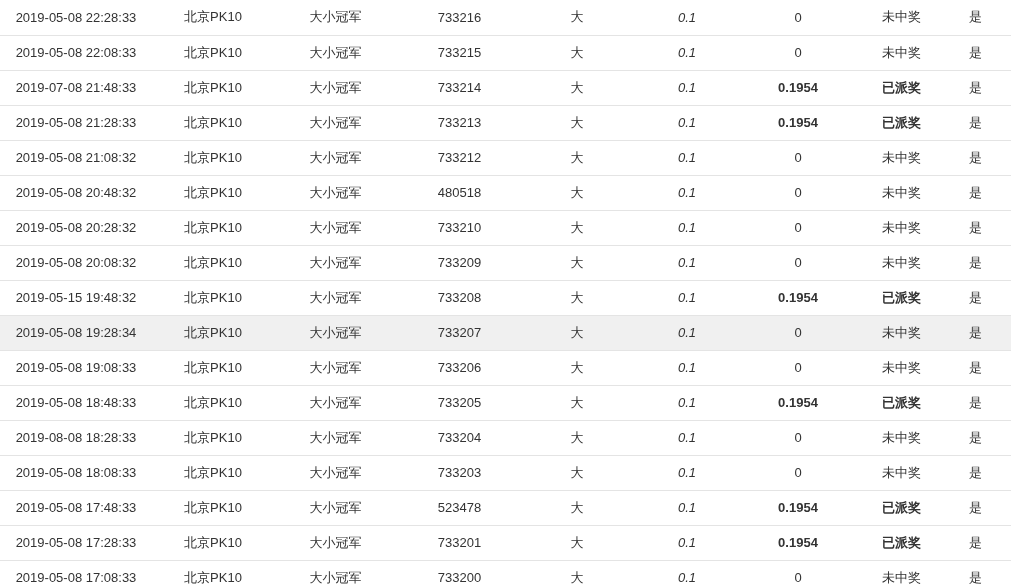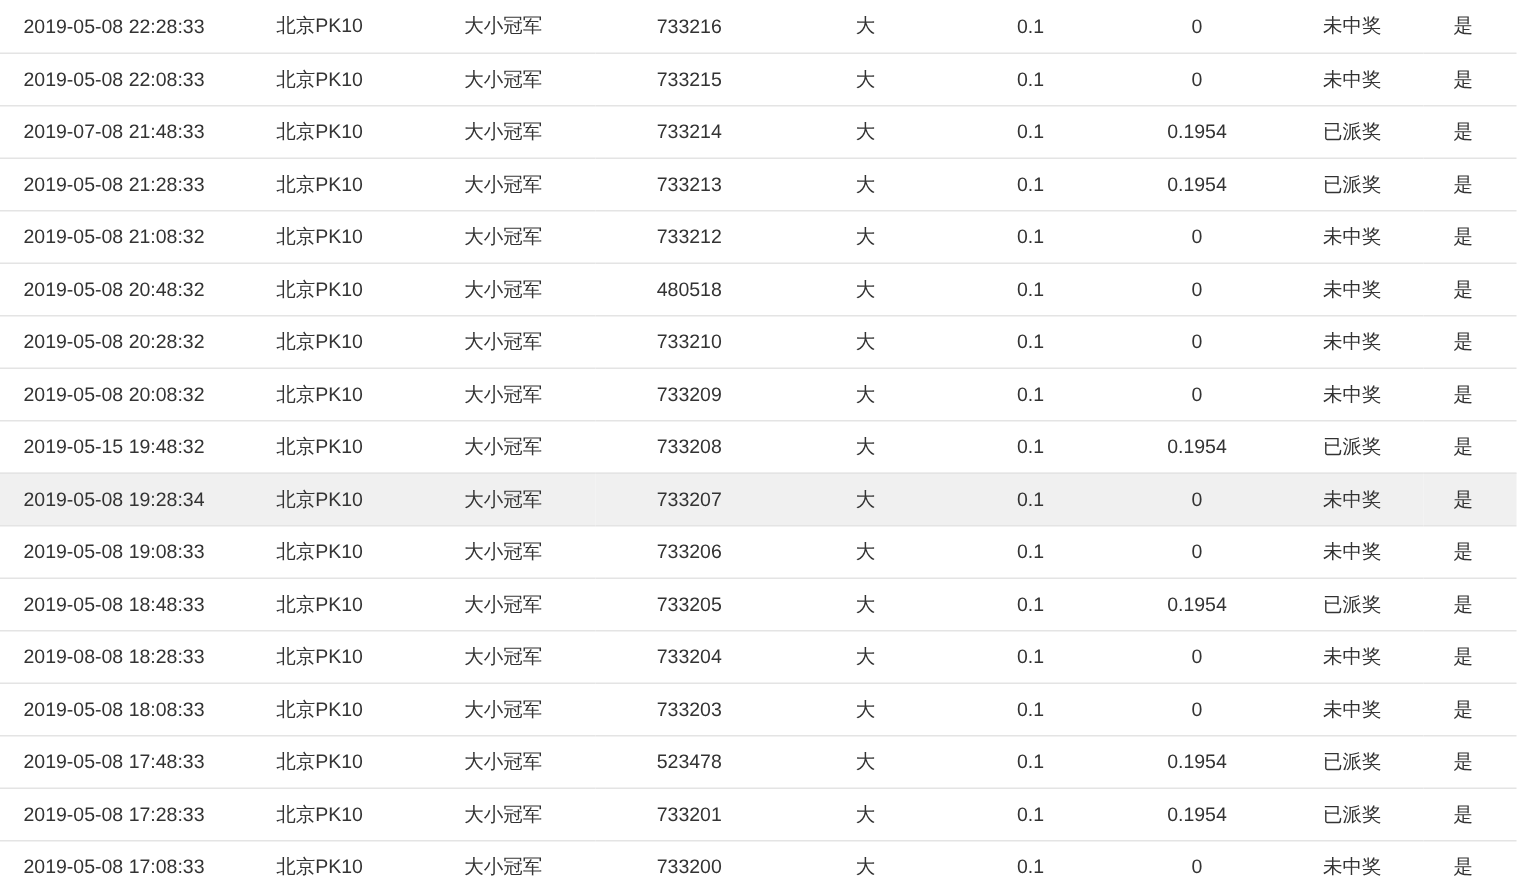--- a/index.html
+++ b/index.html
@@ -45,23 +45,23 @@
   .c-win    { width: 112px; }
   .c-status { width: 95px; }
   .c-flag   { width: 53px; }
   .c-print  { width: 50px; }
 
   .c-time   { text-align: left;  padding-left: 16px; }
   .c-game   { text-align: left;  padding-left: 22px; margin-top: 30px; }
   .c-play   { text-align: left;  padding-left: 22px; }
   .c-issue  { text-align: left;  padding-left: 24px; margin-top: 26px; }
   .c-pick   { text-align: left;  padding-left: 28px; }
-  .c-amount { text-align: left;  padding-left: 28px; }
-
-  .red { color: #e60012; }
+  .c-amount { text-align: left;  padding-left: 28px; font-style: italic; }
+
+  .red { color: #e60012; font-weight: bold; }
 </style>
 </head>
 <body>
 
 <table class="bet-table">
   <tbody>
       <tr>
         <td class="c-time">2019-05-08 22:28:33</td>
         <td class="c-game">北京PK10</td>
         <td class="c-play">大小冠军</td>

